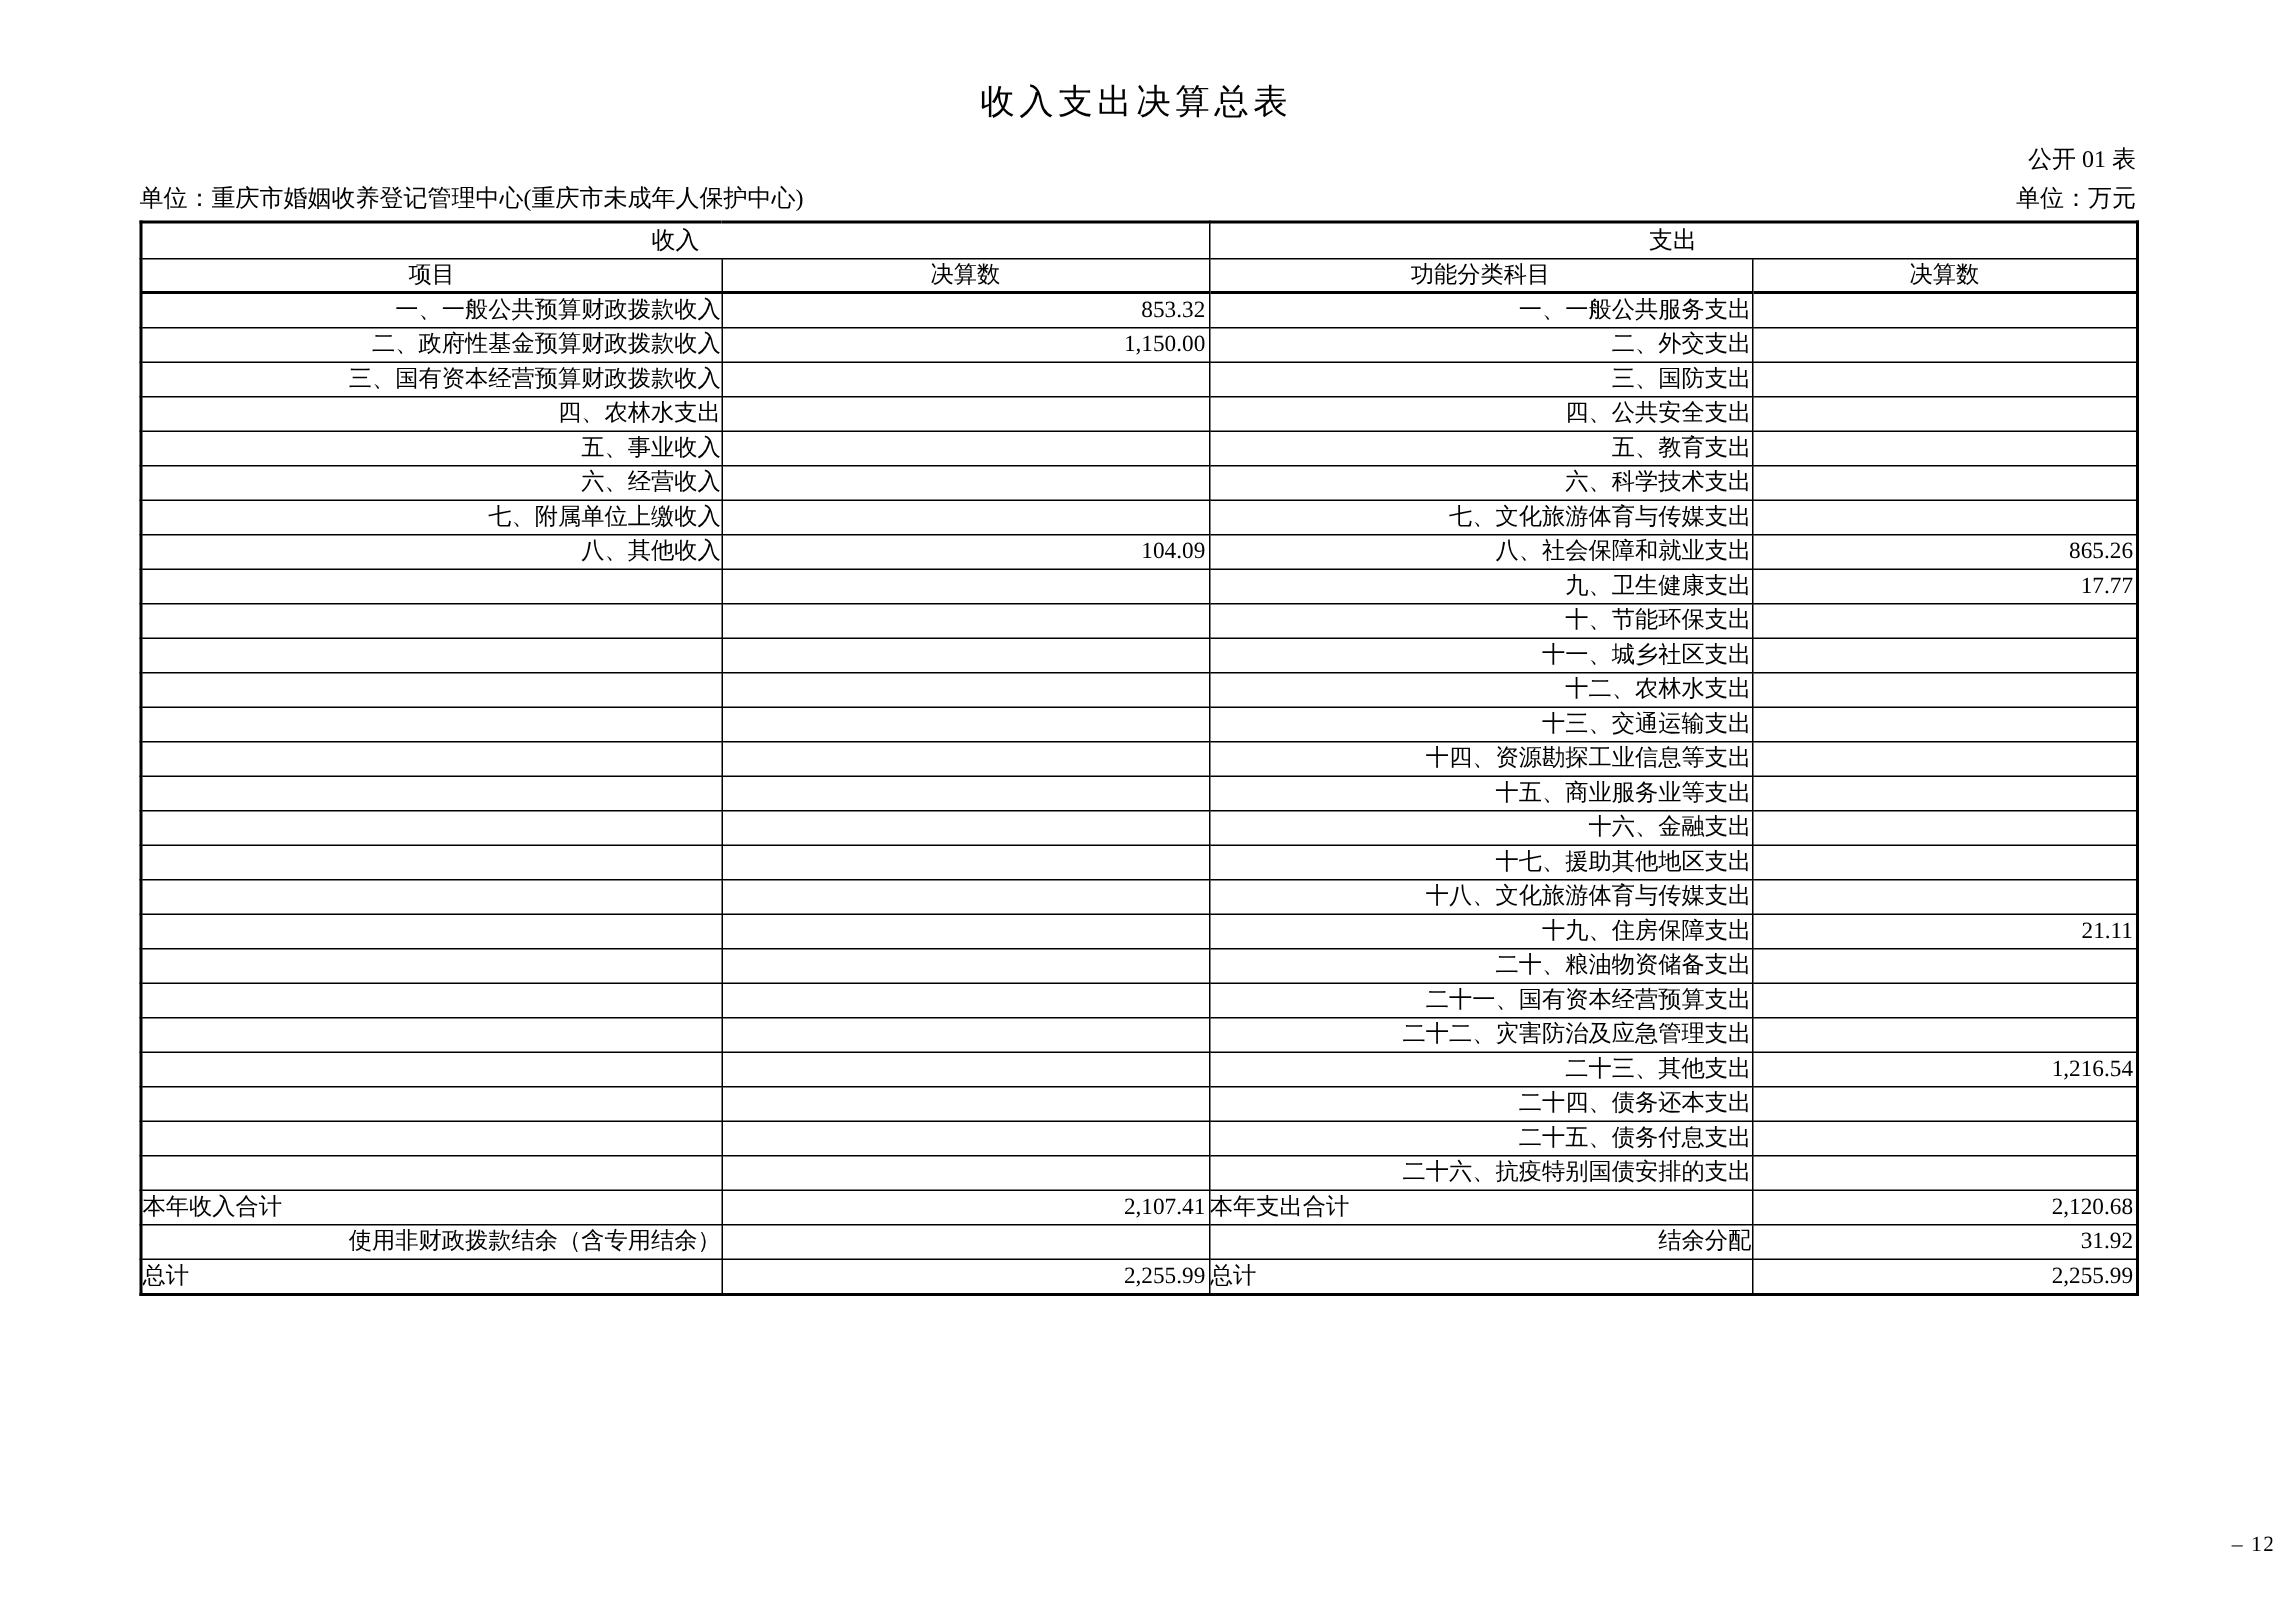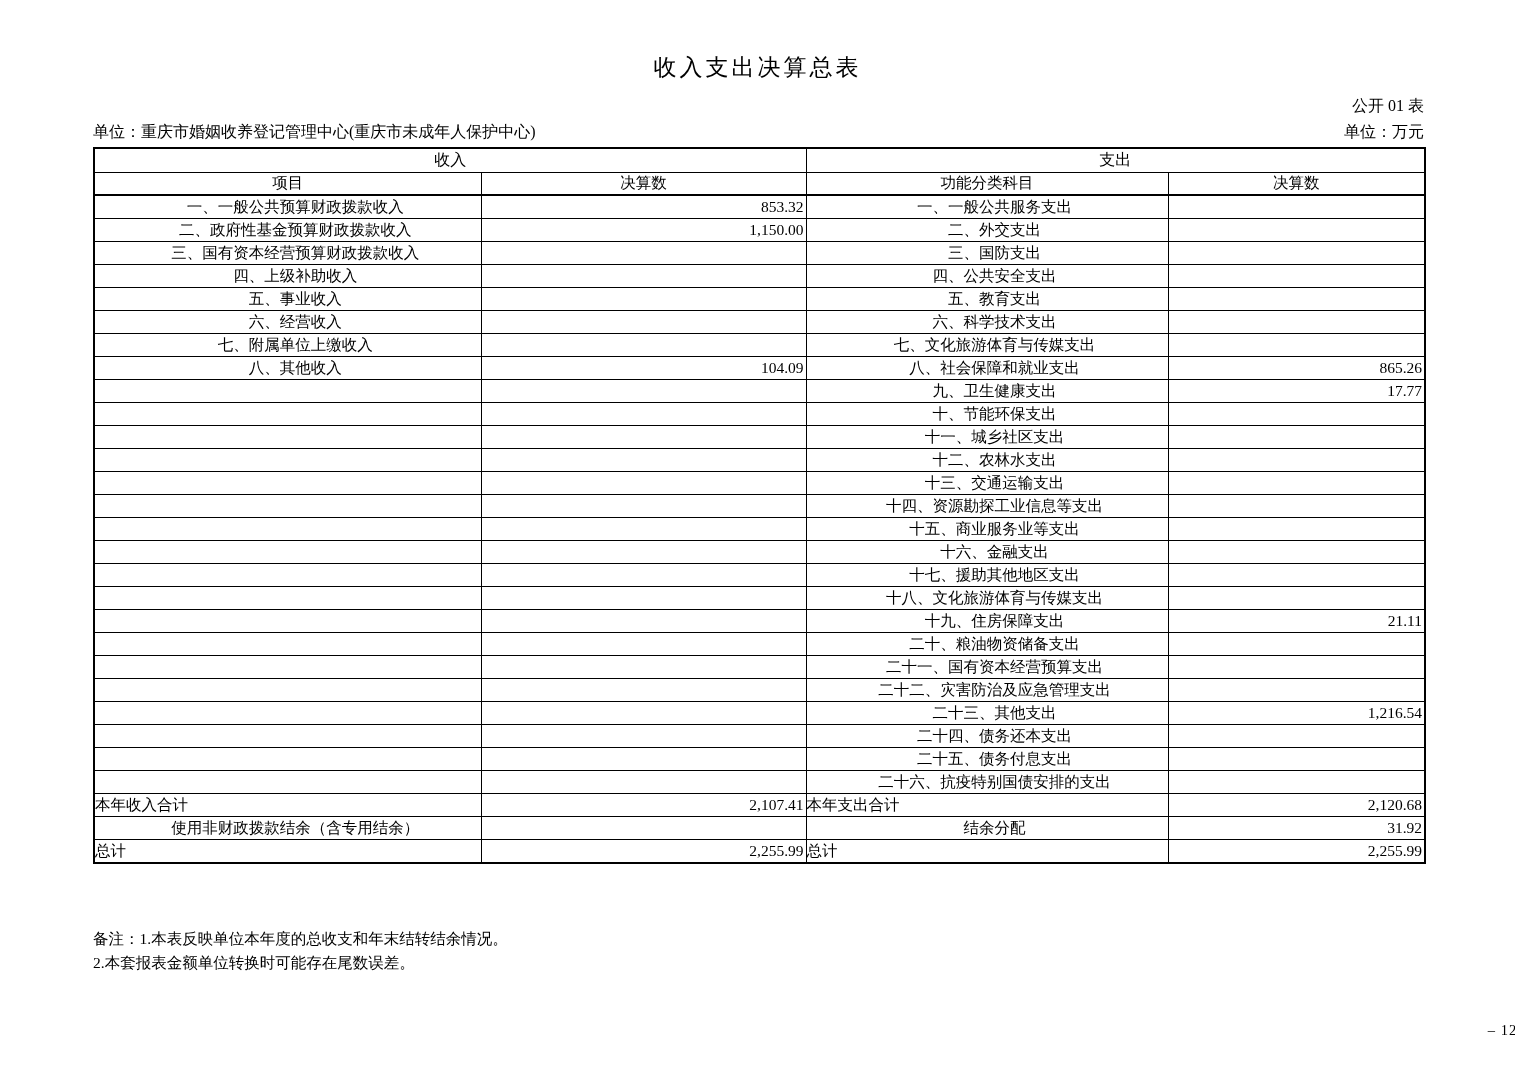--- a/index.html
+++ b/index.html
@@ -37,21 +37,21 @@
   }
   table.main th, table.main td {
     border:1px solid #000;
     font-weight:normal;
     font-size:15.5px;
     overflow:hidden; white-space:nowrap;
   }
   thead tr.section-row th { height:24px; text-align:center; font-size:16px; }
   thead tr.cols-row th { height:21px; border-bottom:2px solid #000; }
   tbody td { height:22px; line-height:22px; }
-  td.item { text-align:center; padding-left:15px; }
+  td.item { text-align:right; padding-left:15px; }
   td.num  { text-align:right; padding-right:2px; }
   td.center { text-align:left; padding-left:0; }
 
   .notes {
     position:absolute; top:927px; left:93px;
     font-size:15.5px; line-height:24px;
   }
   .page-number {
     position:absolute; top:1022px; left:0; width:100%;
     text-align:right; font-size:14.5px; letter-spacing:1px;margin-left:15px;
@@ -103,21 +103,21 @@
           <td class="item">二、外交支出</td>
           <td class="num"></td>
         </tr>
         <tr>
           <td class="item">三、国有资本经营预算财政拨款收入</td>
           <td class="num"></td>
           <td class="item">三、国防支出</td>
           <td class="num"></td>
         </tr>
         <tr>
-          <td class="item">四、上级补助收入</td>
+          <td class="item">四、农林水支出</td>
           <td class="num"></td>
           <td class="item">四、公共安全支出</td>
           <td class="num"></td>
         </tr>
         <tr>
           <td class="item">五、事业收入</td>
           <td class="num"></td>
           <td class="item">五、教育支出</td>
           <td class="num"></td>
         </tr>
@@ -261,20 +261,16 @@
         </tr>
         <tr>
           <td class="item center">总计</td>
           <td class="num">2,255.99</td>
           <td class="item center">总计</td>
           <td class="num">2,255.99</td>
         </tr>
       </tbody>
   </table>
 
-  <div class="notes">
-    <div>备注：1.本表反映单位本年度的总收支和年末结转结余情况。</div>
-    <div>2.本套报表金额单位转换时可能存在尾数误差。</div>
-  </div>
 
   <div class="page-number">– 12 –</div>
 
 </div>
 
 </body></html>

